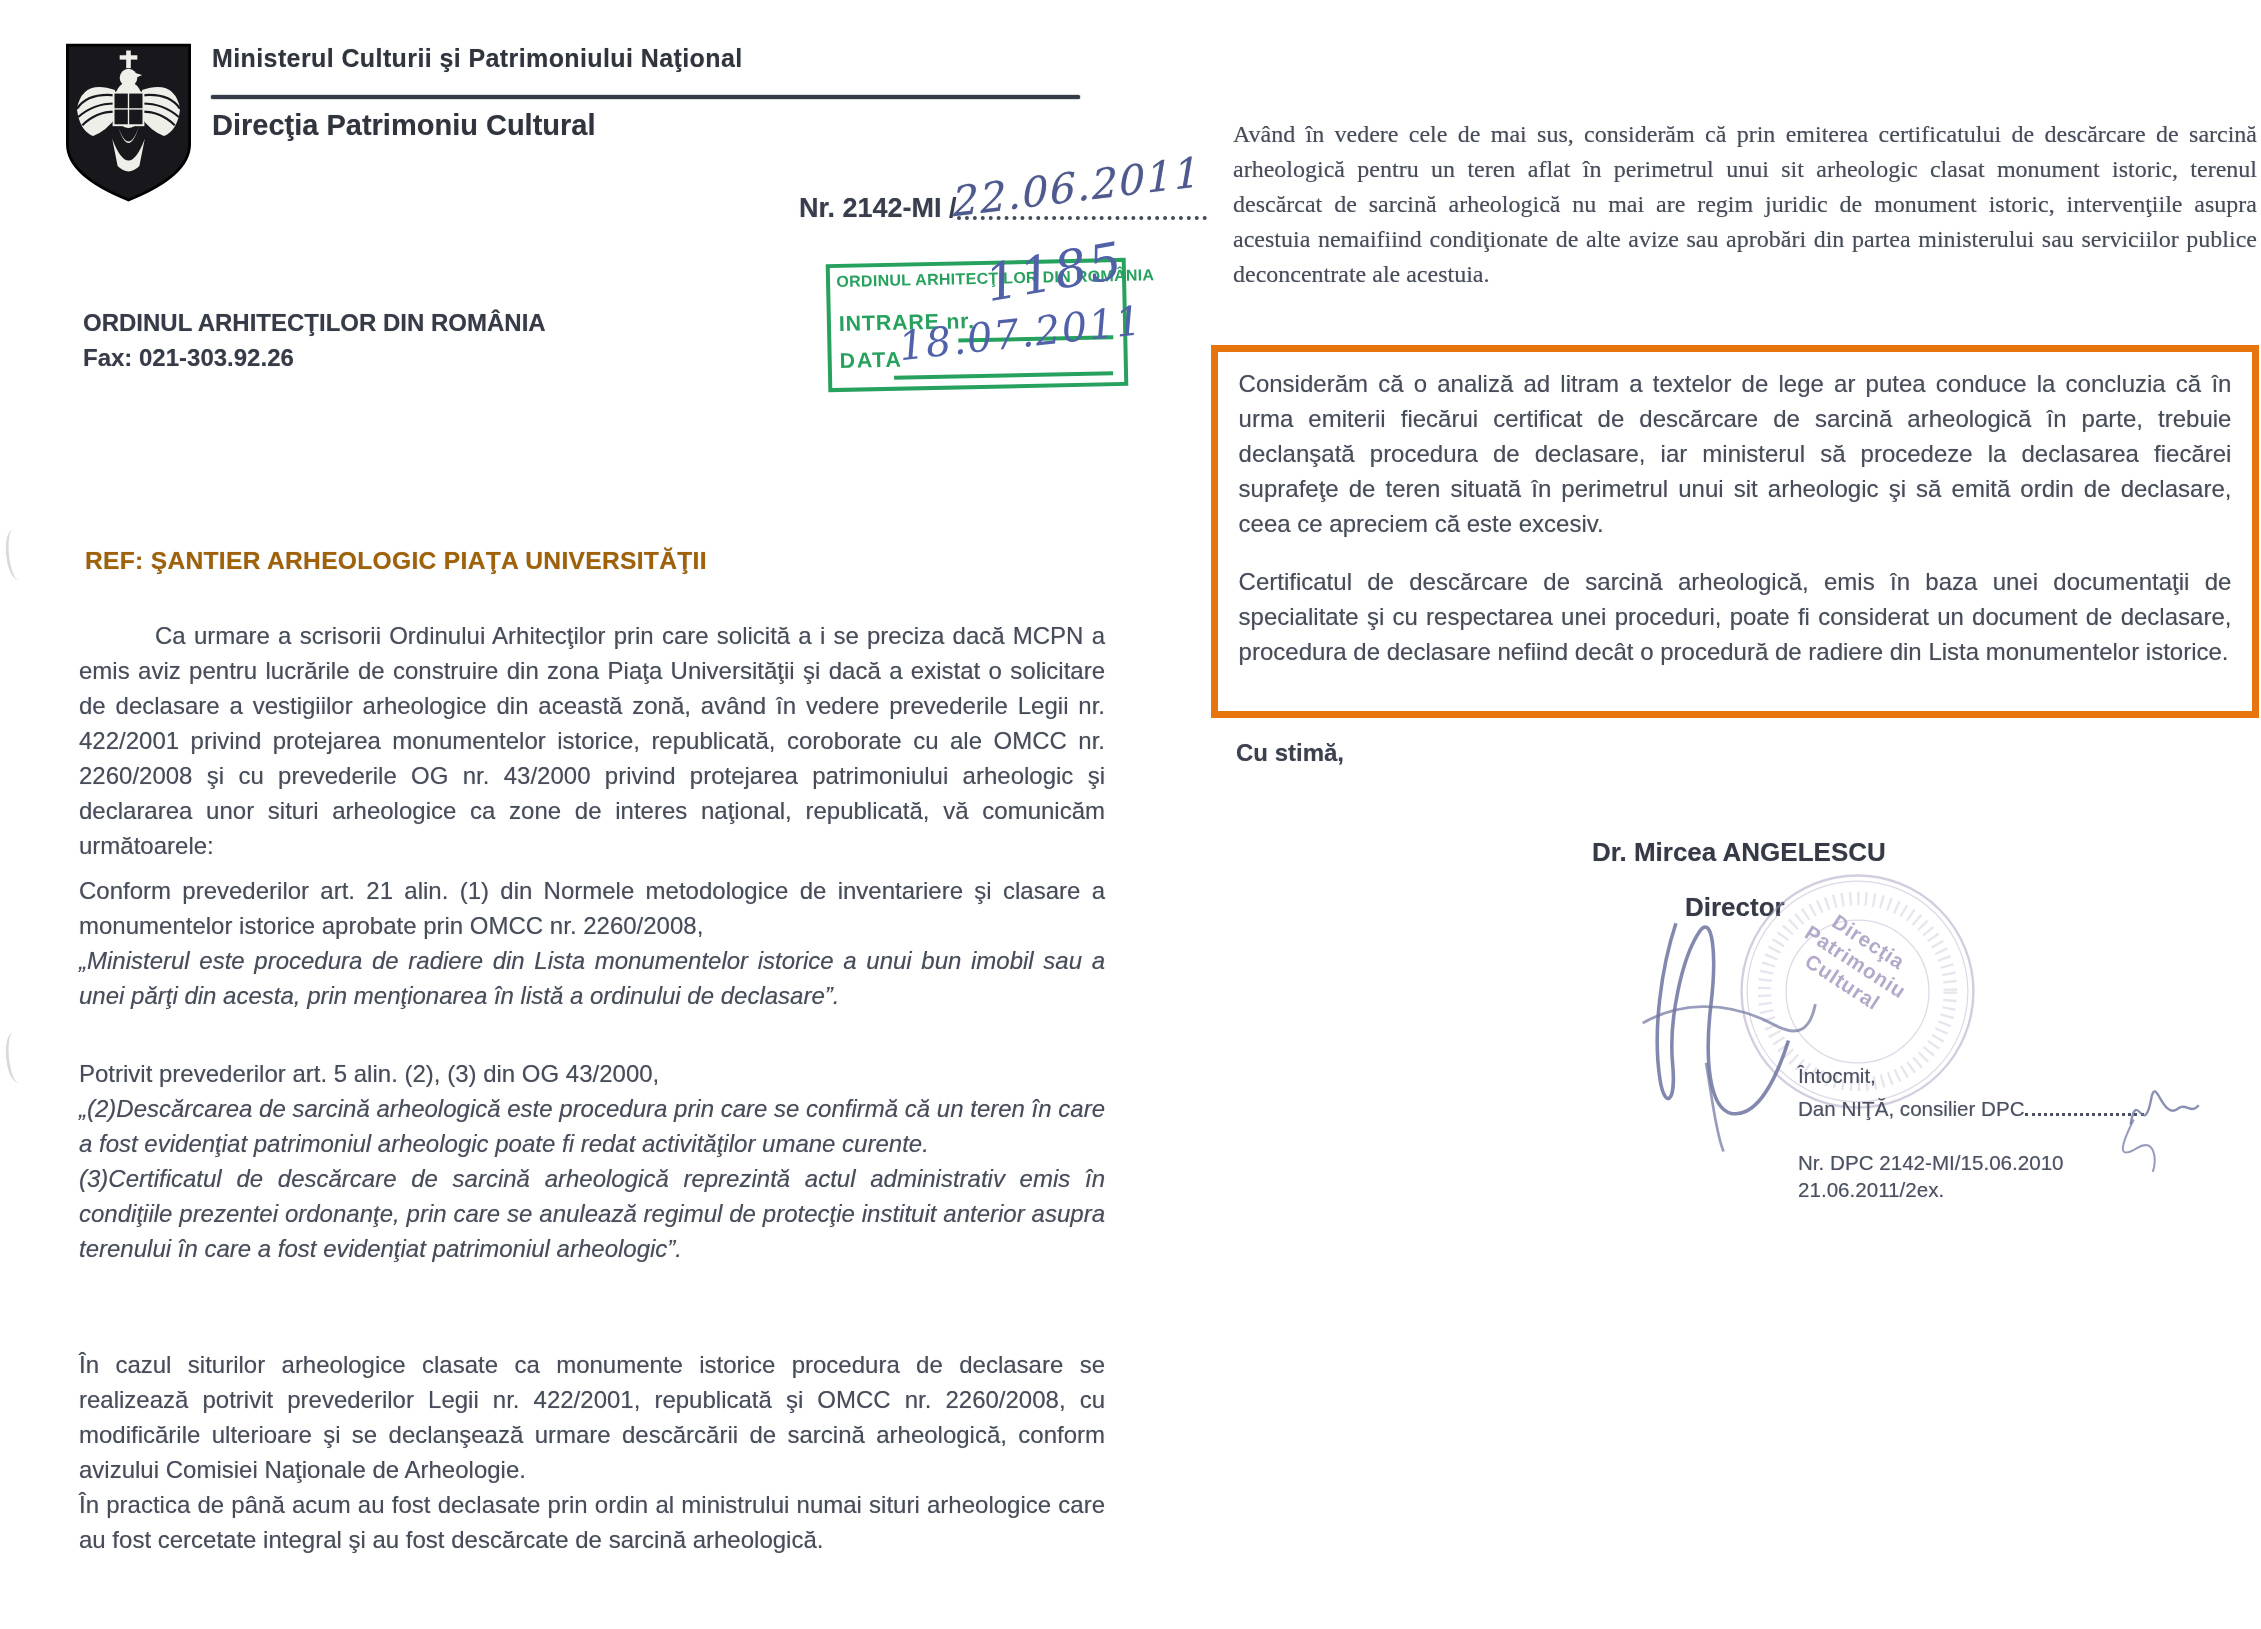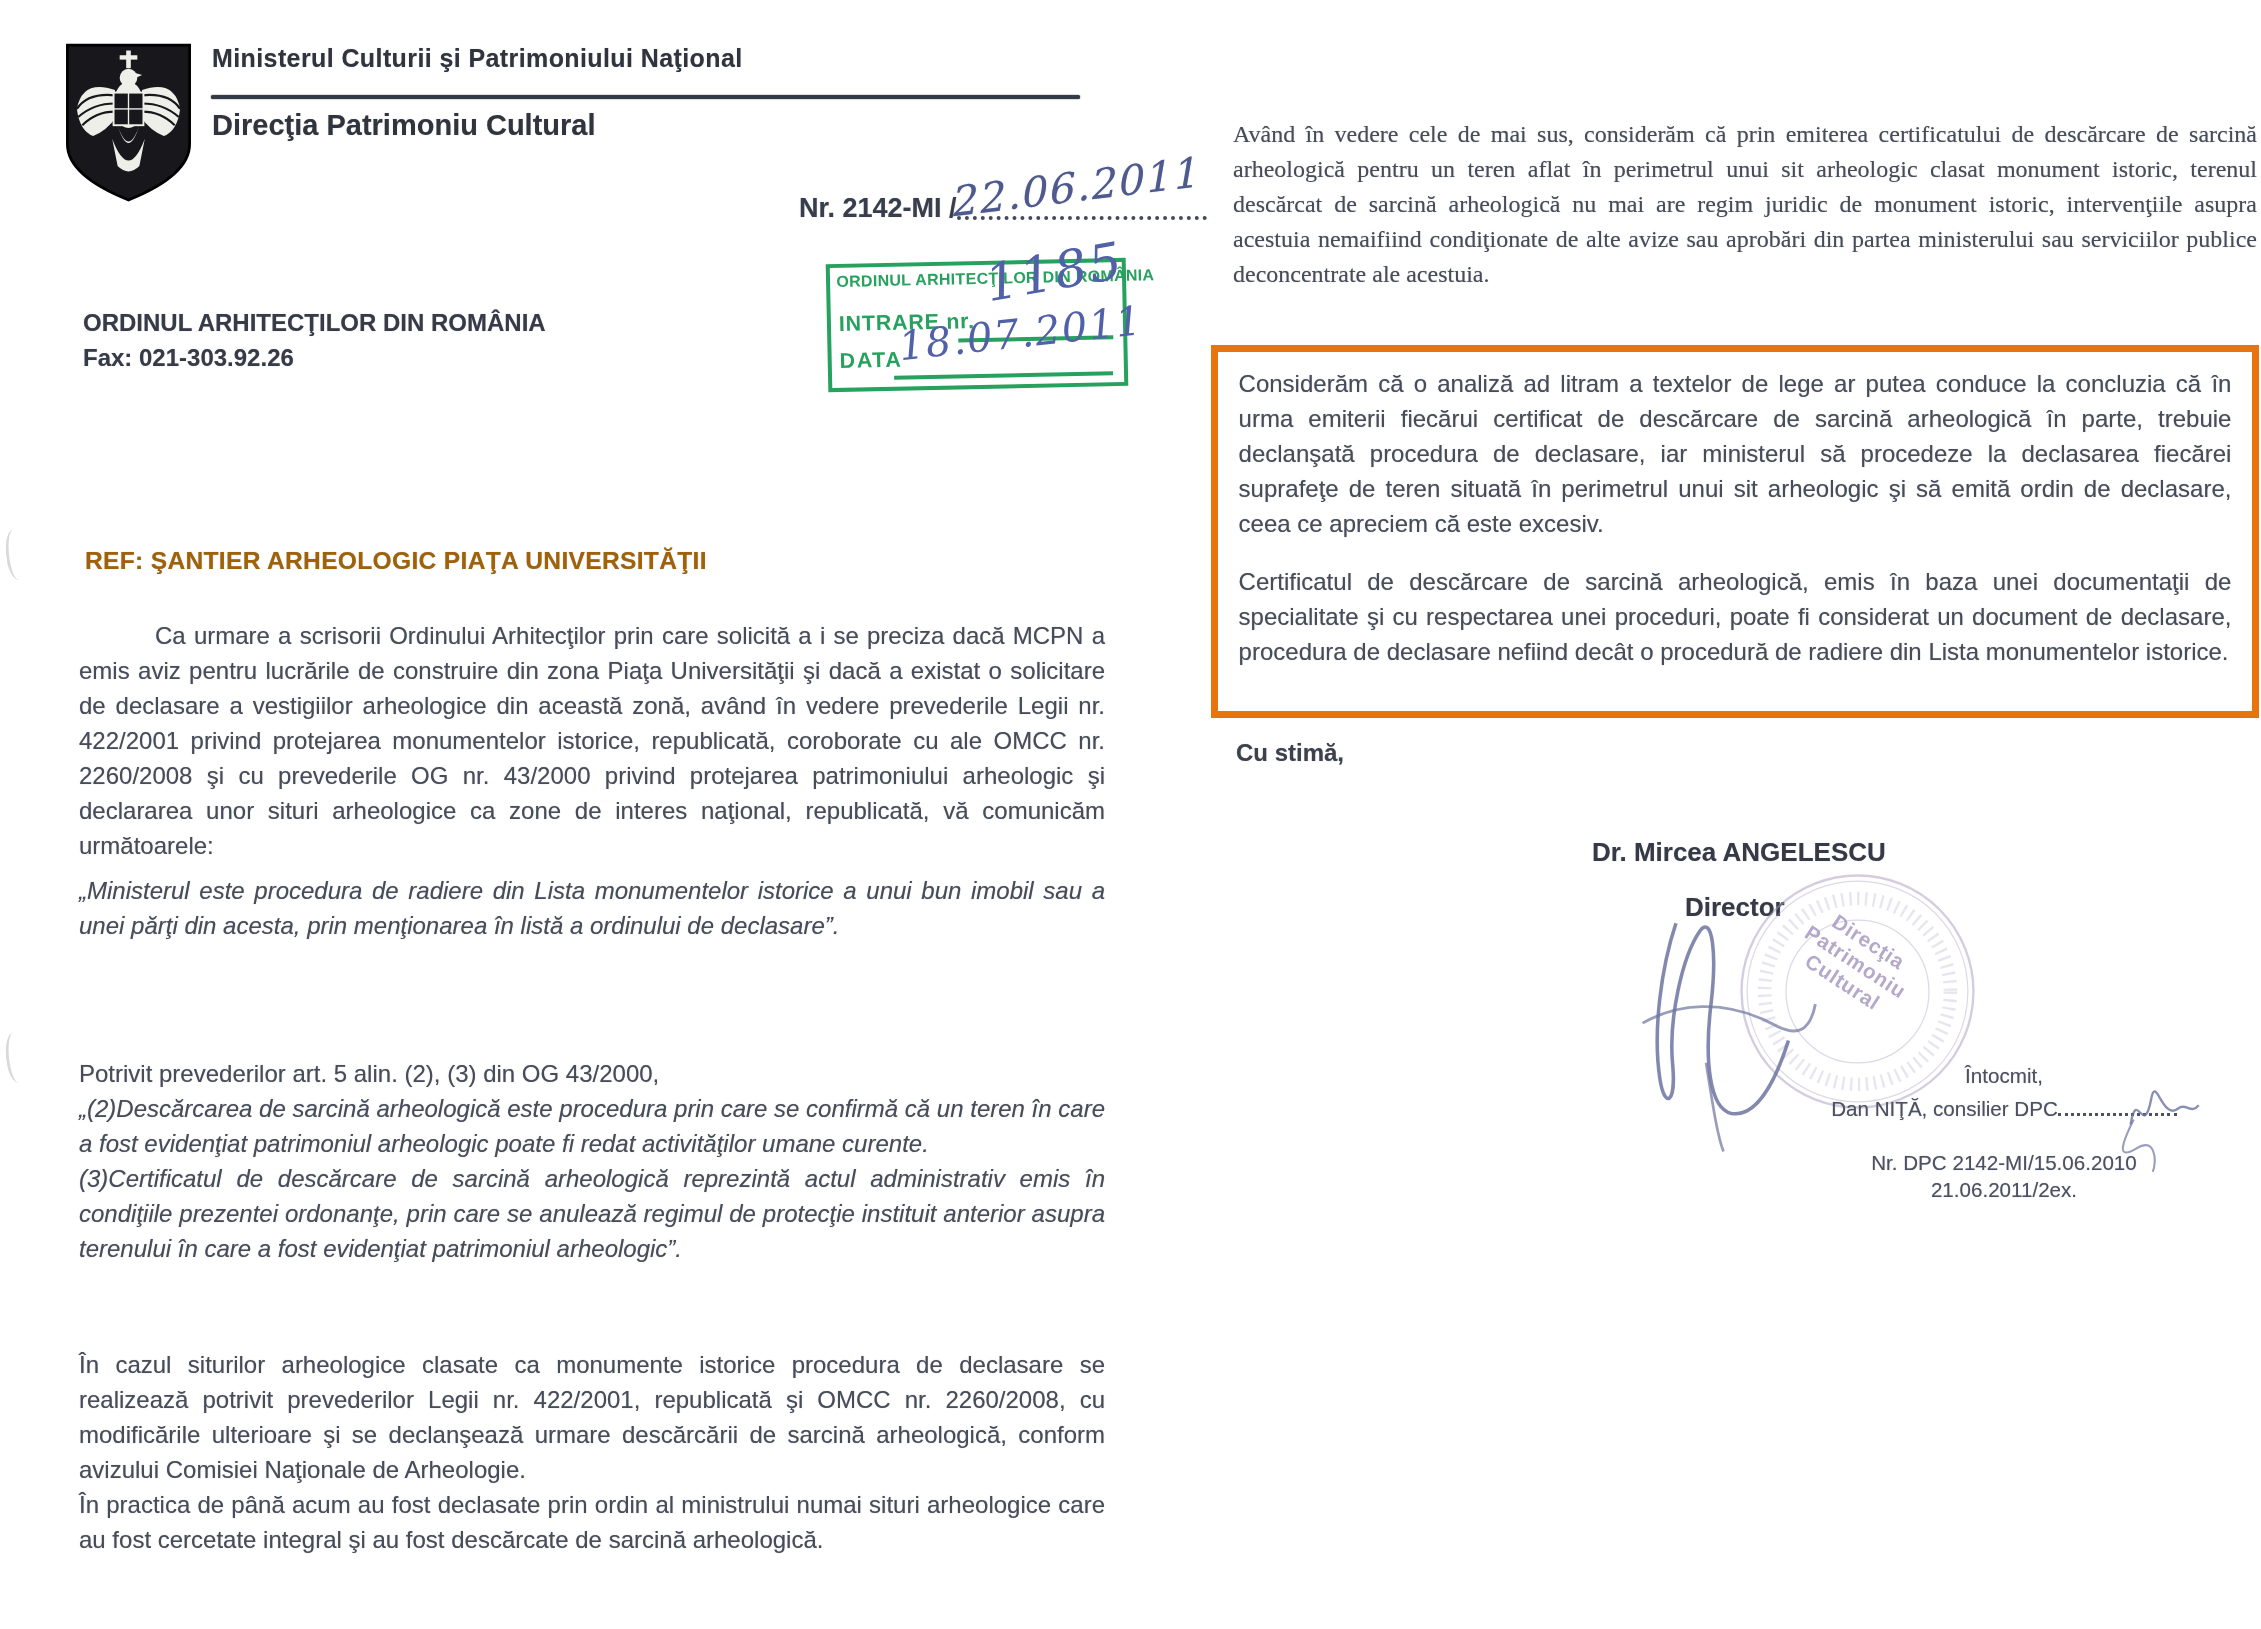--- a/index.html
+++ b/index.html
@@ -48,21 +48,21 @@
   .obox .gap{margin-top:23px;}
   
   .closing{left:1236px;top:739px;font-size:24px;font-weight:bold;color:#3c414e;}
   .signer-name{left:1592px;top:837px;font-size:26px;font-weight:bold;color:#353a46;}
   .signer-title{left:1685px;top:892px;font-size:26px;font-weight:bold;color:#353a46;}
   .round-stamp{left:1736px;top:870px;width:243px;height:243px;}
   .round-stamp-text{left:1788px;top:926px;width:135px;font-size:20.6px;font-weight:bold;color:#a294bd;opacity:.8;transform:rotate(33deg);text-align:center;line-height:24px;letter-spacing:0.8px;}
   .dir-sig{left:1630px;top:904px;}
   .foot-sig{left:2102px;top:1072px;}
   
-  .footnote{right:51px;top:1062px;width:412px;text-align:center;font-size:20.6px;color:#4c5162;line-height:27px;}
+  .footnote{right:51px;top:1062px;width:412px;text-align:left;font-size:20.6px;color:#4c5162;line-height:27px;}
   .footnote .row-prepared{margin-top:6.3px;}
   .leader{display:inline-block;width:119px;border-bottom:3.2px dotted #4c5162;height:16px;}
   .row-number{margin-top:27px;}
   
   .artifact{width:17.4px;height:51px;border-left:3.2px solid #c9c9c9;border-radius:50% 0 0 50%;opacity:.7;}
   #art1{left:6.3px;top:529px;transform:rotate(-6deg);}
   #art2{left:6.3px;top:1032px;transform:rotate(-6deg);}
 </style>
 </head>
 <body>
@@ -109,20 +109,21 @@
   <div>Fax: 021-303.92.26</div>
 </div>
 
 <div class="abs subject fuzz">REF: ŞANTIER ARHEOLOGIC PIAŢA UNIVERSITĂŢII</div>
 
 <div class="abs col-left" id="blk-intro">
   <p class="p indent fuzz">Ca urmare a scrisorii Ordinului Arhitecţilor prin care solicită a i se preciza dacă MCPN a emis aviz pentru lucrările de construire din zona Piaţa Universităţii şi dacă a existat o solicitare de declasare a vestigiilor arheologice din această zonă, având în vedere prevederile Legii nr. 422/2001 privind protejarea monumentelor istorice, republicată, coroborate cu ale OMCC nr. 2260/2008 şi cu prevederile OG nr. 43/2000 privind protejarea patrimoniului arheologic şi declararea unor situri arheologice ca zone de interes naţional, republicată, vă comunicăm următoarele:</p>
 </div>
 
 <div class="abs col-left" id="blk-conform">
+  <p class="p fuzz">Conform prevederilor art. 21 alin. (1) din Normele metodologice de inventariere şi clasare a monumentelor istorice aprobate prin OMCC nr. 2260/2008,</p>
   <p class="p it fuzz">„Ministerul este procedura de radiere din Lista monumentelor istorice a unui bun imobil sau a unei părţi din acesta, prin menţionarea în listă a ordinului de declasare”.</p>
 </div>
 
 <div class="abs col-left" id="blk-potrivit">
   <p class="p fuzz">Potrivit prevederilor art. 5 alin. (2), (3) din OG 43/2000,</p>
   <p class="p it fuzz">„(2)Descărcarea de sarcină arheologică este procedura prin care se confirmă că un teren în care a fost evidenţiat patrimoniul arheologic poate fi redat activităţilor umane curente.</p>
   <p class="p it fuzz">(3)Certificatul de descărcare de sarcină arheologică reprezintă actul administrativ emis în condiţiile prezentei ordonanţe, prin care se anulează regimul de protecţie instituit anterior asupra terenului în care a fost evidenţiat patrimoniul arheologic”.</p>
 </div>
 
 <div class="abs col-left" id="blk-situri">

